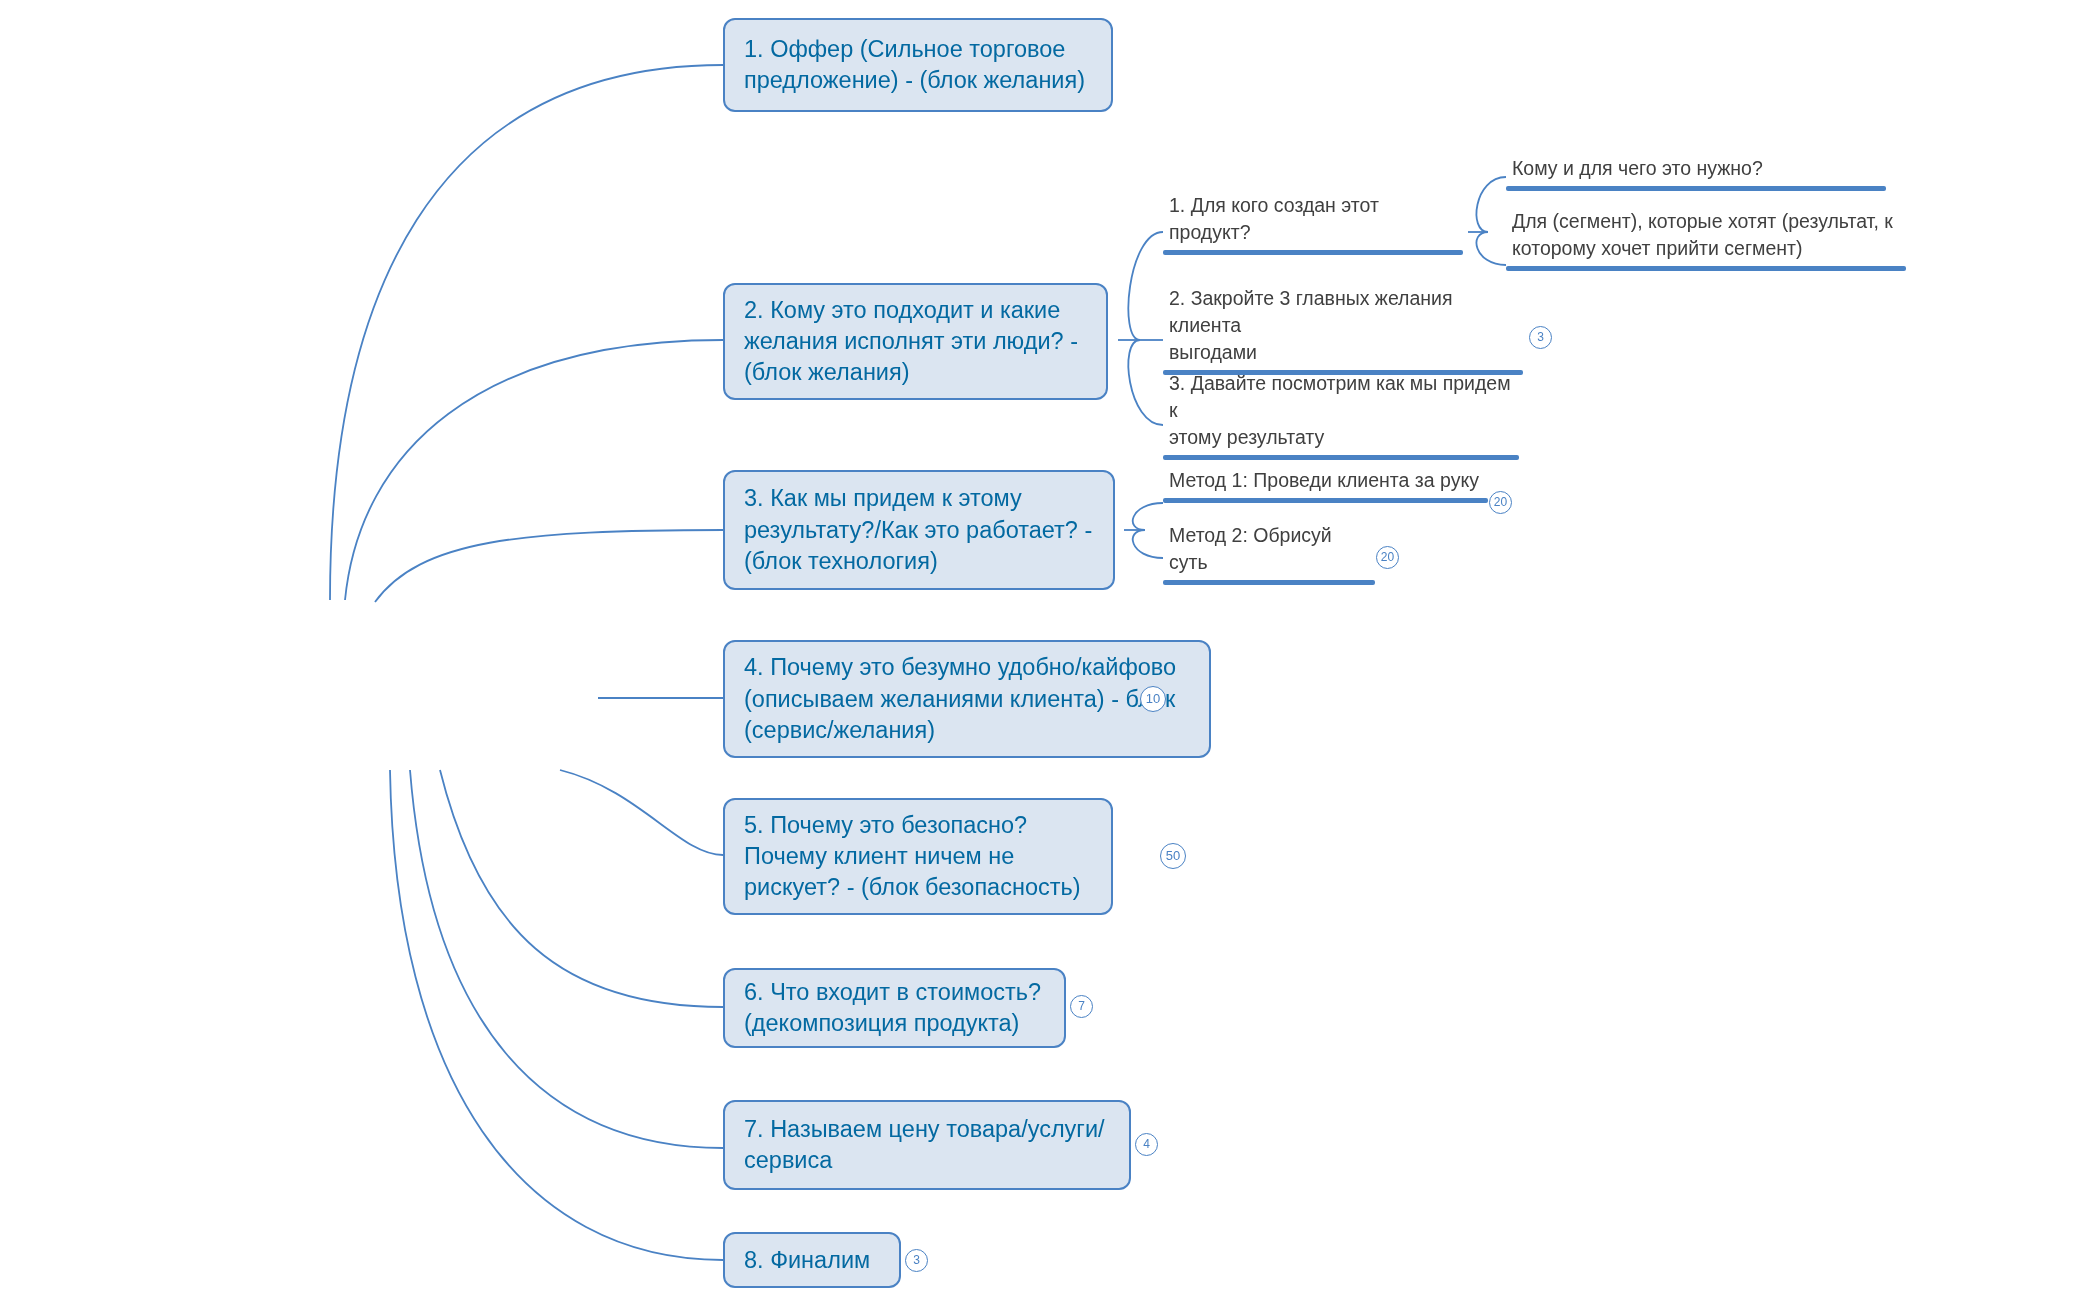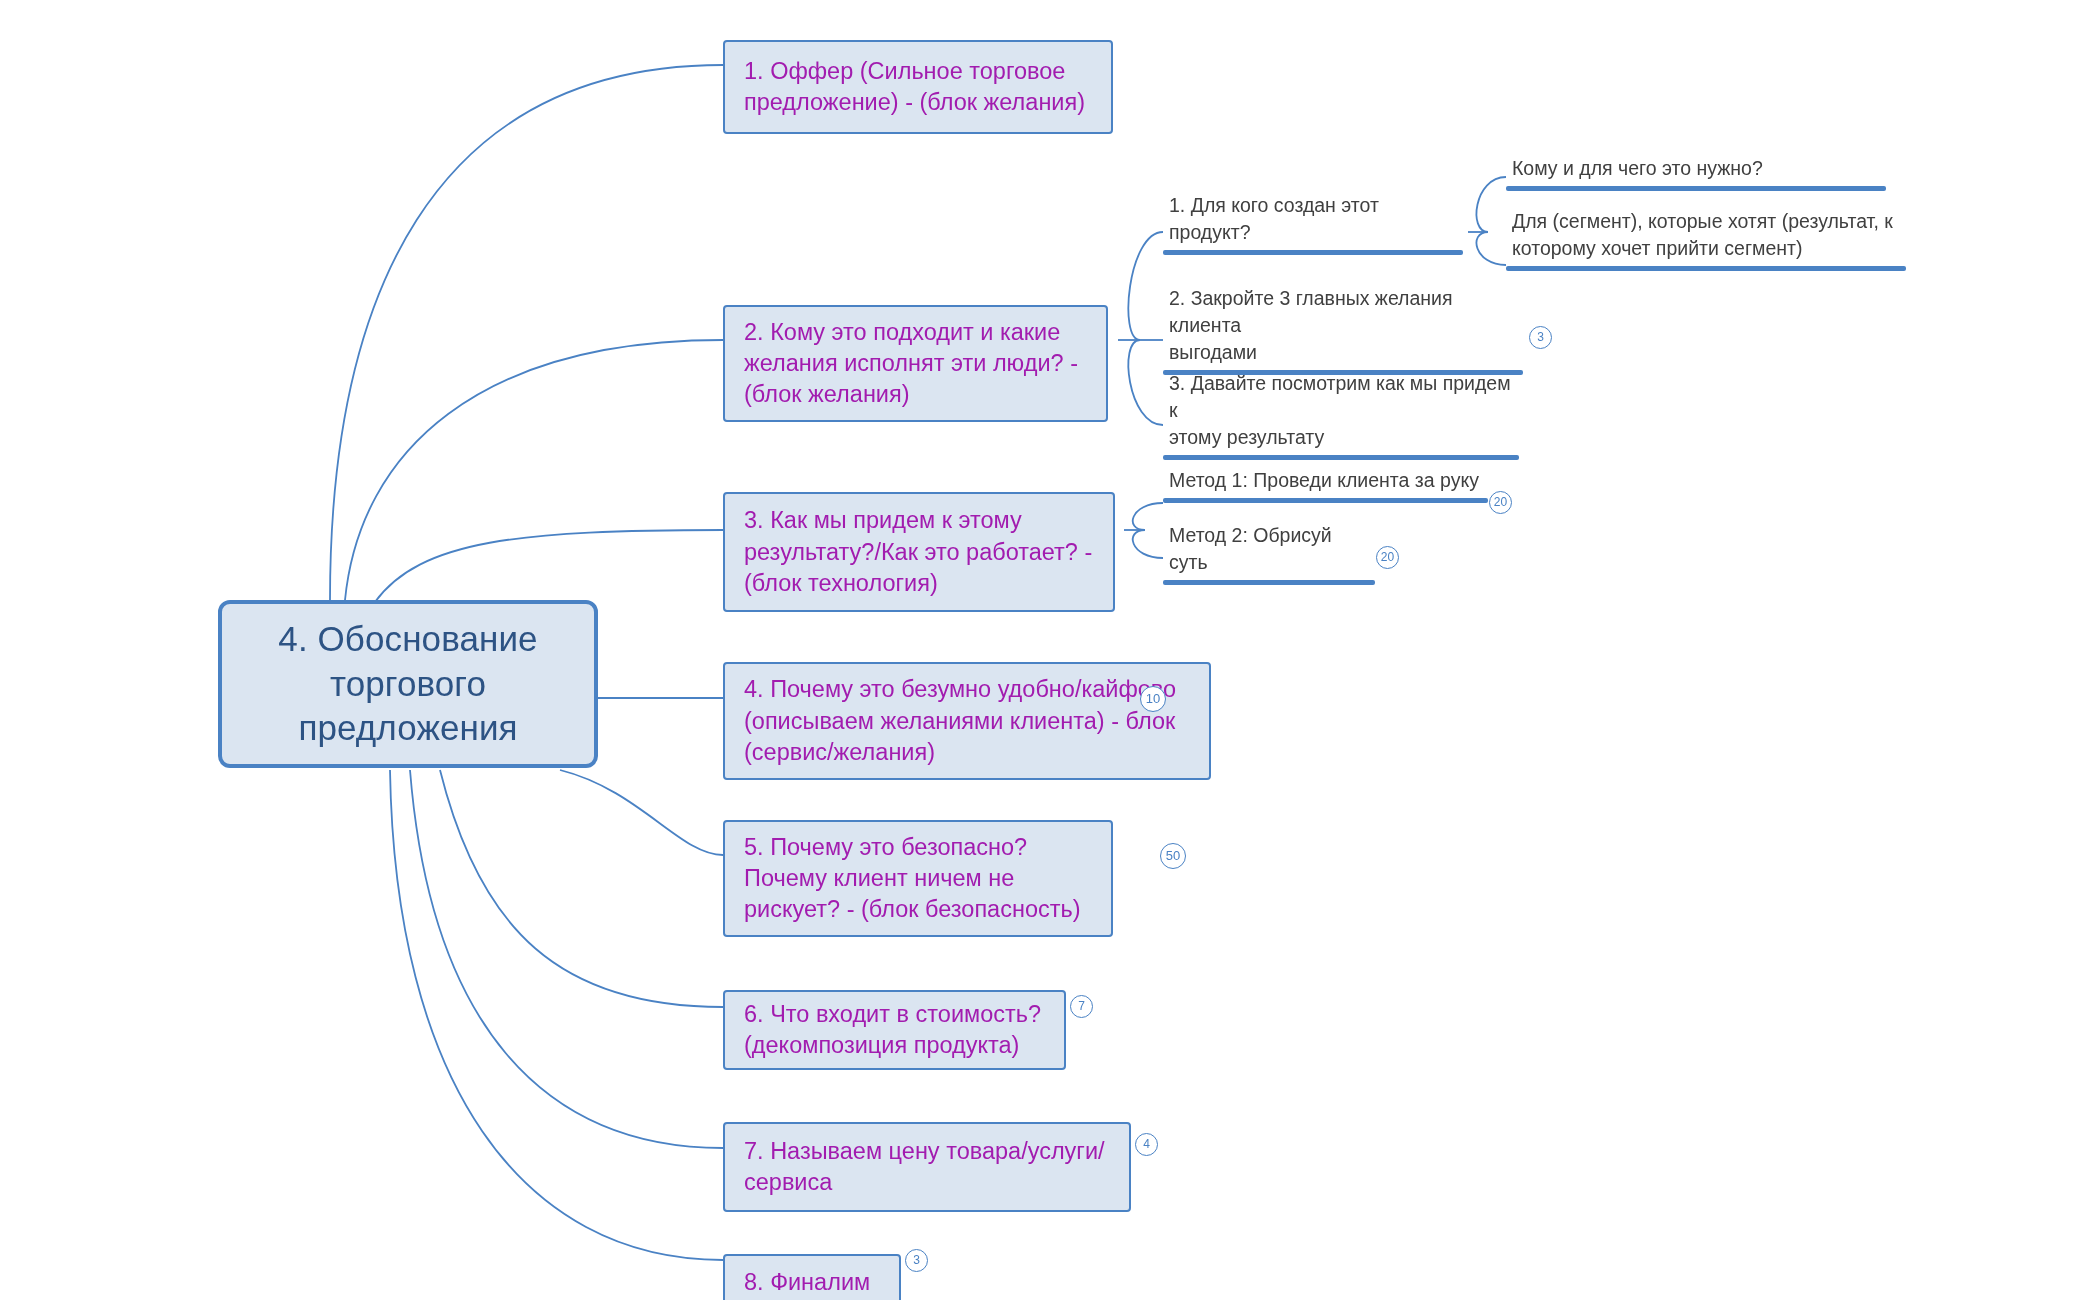--- a/index.html
+++ b/index.html
@@ -47,28 +47,27 @@
     padding: 6px 18px;
     letter-spacing: 0.1px;
   }
 
   
   .branch-node {
     position: absolute;
     box-sizing: border-box;
     background: #dbe5f1;
     border: 2px solid #4a82c4;
-    border-radius: 4px;
-    color: #a21caf;
+    border-radius: 12px;
+    color: #0369a1;
     font-size: 23.5px;
     line-height: 1.32;
     padding: 13px 17px 13px 19px;
     display: flex;
     align-items: center;
-    margin-top: 22px;
   }
   .branch-node .txt { display: block; }
 
   
   .sub-item {
     position: absolute;
     box-sizing: border-box;
   }
   .sub-item .sub-text {
     display: block;
@@ -133,21 +132,20 @@
       <path d="M 1468 232 L 1488 232"></path>
       <path d="M 1488 232 C 1468 232 1474 177 1506 177"></path>
       <path d="M 1488 232 C 1468 232 1474 265 1506 265"></path>
 
       <path d="M 1124 530 L 1145 530"></path>
       <path d="M 1145 530 C 1124 530 1130 503 1163 503"></path>
       <path d="M 1145 530 C 1124 530 1130 558 1163 558"></path>
     </g>
   </svg>
 
-  <div class="central-node">4. Обоснование торгового предложения</div>
 
   <div class="branch-node" style="left:723px; top:18px; width:390px; height:94px;">
     <span class="txt">1. Оффер (Сильное торговое предложение) - (блок желания)</span>
   </div>
 
   <div class="branch-node" style="left:723px; top:283px; width:385px; height:117px;">
     <span class="txt">2. Кому это подходит и какие желания исполнят эти люди? - (блок желания)</span>
   </div>
 
   <div class="sub-item" style="left:1163px; top:192px; width:300px;">

